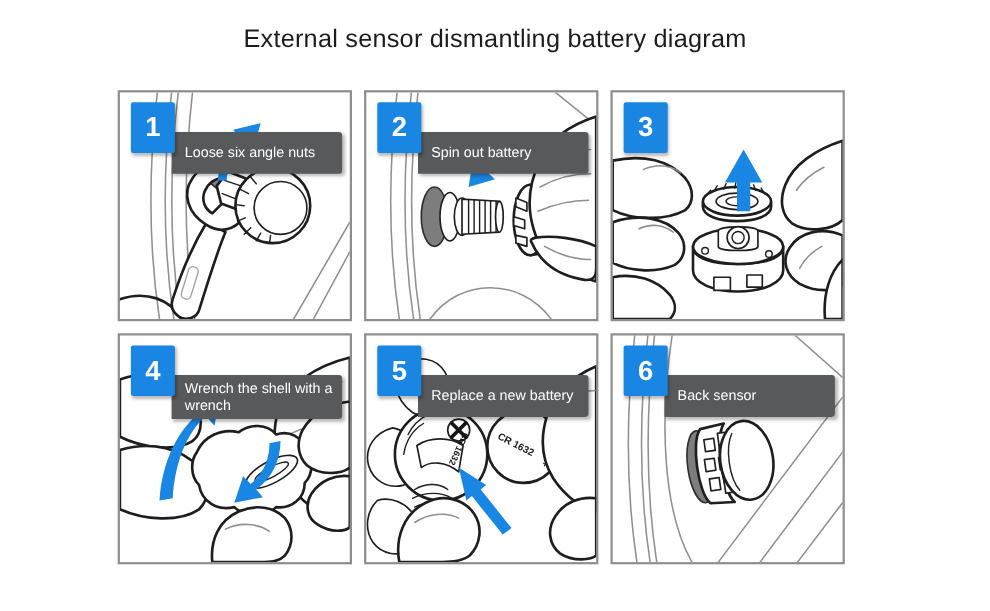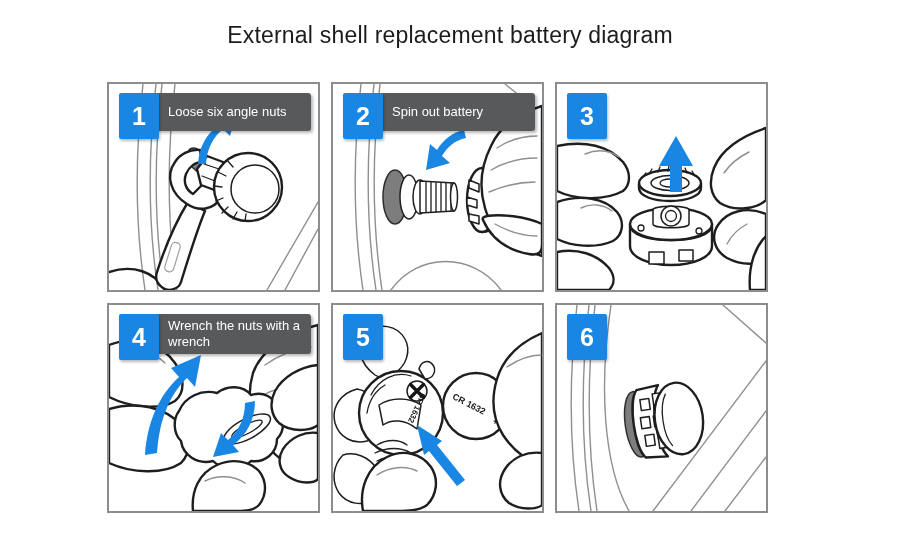--- a/index.html
+++ b/index.html
@@ -29,37 +29,38 @@
     display:flex;align-items:center;justify-content:center;
     font-size:25px;font-weight:700;border-radius:2px;
     position:relative;z-index:2;box-shadow:1px 2px 3px rgba(0,0,0,.28);
   }
   .step-label{
     flex:1;min-height:38px;background:#58595b;color:#fff;
     font-size:13px;line-height:16px;padding:4px 8px 4px 12px;
     display:flex;align-items:center;box-sizing:border-box;
     margin-left:-3px;border-radius:0 3px 3px 0;
     box-shadow:2px 2px 3px rgba(0,0,0,.28);
+    margin-top:27px;
   }
   
   .k  {fill:none;stroke:#1e1e1e;stroke-width:2.4;stroke-linecap:round;stroke-linejoin:round;}
   .kt {fill:none;stroke:#1e1e1e;stroke-width:1.3;stroke-linecap:round;stroke-linejoin:round;}
   .g  {fill:none;stroke:#8f8f8f;stroke-width:1.4;stroke-linecap:round;}
   .wf {fill:#fff;stroke:#1e1e1e;stroke-width:2.4;stroke-linejoin:round;}
   .wf2{fill:#fff;stroke:#1e1e1e;stroke-width:1.5;stroke-linejoin:round;}
   .df {fill:#7d7d7d;stroke:#2e2e2e;stroke-width:1.5;}
   .lf {fill:#fff;stroke:#9f9f9f;stroke-width:1.2;}
   .ar {fill:#1886e2;stroke:none;}
   .btxt{font-family:"Liberation Sans",sans-serif;font-size:9px;font-weight:700;fill:#161616;}
   .btxt2{font-family:"Liberation Sans",sans-serif;font-size:8px;font-weight:700;fill:#161616;}
 </style>
 </head>
 <body>
 
-<div class="title">External shell replacement battery diagram</div>
+<div class="title">External sensor dismantling battery diagram</div>
 
 <div class="panels">
 
   <div class="panel">
     <svg viewBox="0 0 209 206">
 
       <path class="g" d="M34,0 C26,70 26,140 36,206"></path>
       <path class="g" d="M47,0 C39,70 39,140 49,206"></path>
       <path class="g" d="M53,0 C45,70 45,140 55,206"></path>
       <path class="g" d="M66,0 C58,70 58,140 68,206"></path>
@@ -211,21 +212,21 @@
       <path class="wf" d="M209,60 C190,62 174,72 166,86 C160,98 162,110 170,118 C182,128 202,126 209,120 Z"></path>
       <path class="wf" d="M209,128 C196,126 182,132 174,144 C168,154 170,166 180,172 C192,180 206,178 209,174 Z"></path>
       <path class="g" d="M96,176 C108,170 124,170 136,178"></path>
 
       <path class="ar" d="M36,150 C38,118 50,90 70,72 L62,63 L92,50 L86,82 L78,73 C60,90 50,116 48,148 Z"></path>
       <path class="ar" d="M146,96 C146,114 138,130 124,140 L130,147 L104,152 L112,128 L119,135 C130,126 136,113 136,98 Z"></path>
     </svg>
     <div class="step-header">
       <div class="step-num">4</div>
       <div class="step-label">
-          <span>Wrench the nuts with a wrench</span>
+          <span>Wrench the shell with a wrench</span>
         </div>
     </div>
   </div>
 
   <div class="panel">
     <svg viewBox="0 0 209 206">
 
       <g>
         <path class="wf2" d="M42,70 C26,58 22,40 34,28 C46,17 64,20 72,34 C78,45 74,60 62,68 C55,73 48,74 42,70 Z"></path>
         <path class="wf2" d="M24,84 C8,88 -2,102 2,118 C6,132 20,140 34,136 C44,132 50,122 48,110 C46,96 36,86 24,84 Z"></path>
@@ -256,20 +257,23 @@
         <path class="g" d="M174,62 C186,54 198,50 208,50"></path>
         <path class="wf" d="M209,148 C194,146 180,152 172,164 C164,176 166,190 176,198 C188,206 205,204 209,200 Z"></path>
         <path class="wf" d="M30,206 C26,184 34,162 54,152 C70,144 88,148 98,162 C106,174 104,190 94,200 C86,206 74,206 64,206 Z"></path>
         <path class="g" d="M44,170 C56,162 72,160 84,166"></path>
       </g>
 
       <path class="ar" d="M132,175 L104,140 L109,136 L84,120 L91,150 L96,146 L124,181 Z"></path>
     </svg>
     <div class="step-header">
       <div class="step-num">5</div>
+      <div class="step-label">
+          <span>Replace a new battery</span>
+        </div>
     </div>
   </div>
 
   <div class="panel">
     <svg viewBox="0 0 209 206">
       <path class="g" d="M20,0 C12,70 12,140 22,206"></path>
       <path class="g" d="M32,0 C24,70 24,140 34,206"></path>
       <path class="g" d="M38,0 C30,70 30,140 40,206"></path>
       <path class="g" d="M54,0 C42,80 46,160 72,206"></path>
       <path class="g" d="M96,206 L209,56"></path>
@@ -285,16 +289,19 @@
         <rect class="wf2" x="86" y="128" width="9" height="11"></rect>
         <rect class="wf2" x="99" y="88" width="9" height="11"></rect>
         <rect class="wf2" x="97" y="110" width="9" height="11"></rect>
         <rect class="wf2" x="99" y="132" width="9" height="11"></rect>
         <ellipse class="wf" cx="122" cy="116" rx="24" ry="36"></ellipse>
         <path class="kt" d="M112,90 C104,102 104,130 112,142"></path>
       </g>
     </svg>
     <div class="step-header">
       <div class="step-num">6</div>
+      <div class="step-label">
+          <span>Back sensor</span>
+        </div>
     </div>
   </div>
 
 </div>
 
 </body></html>

